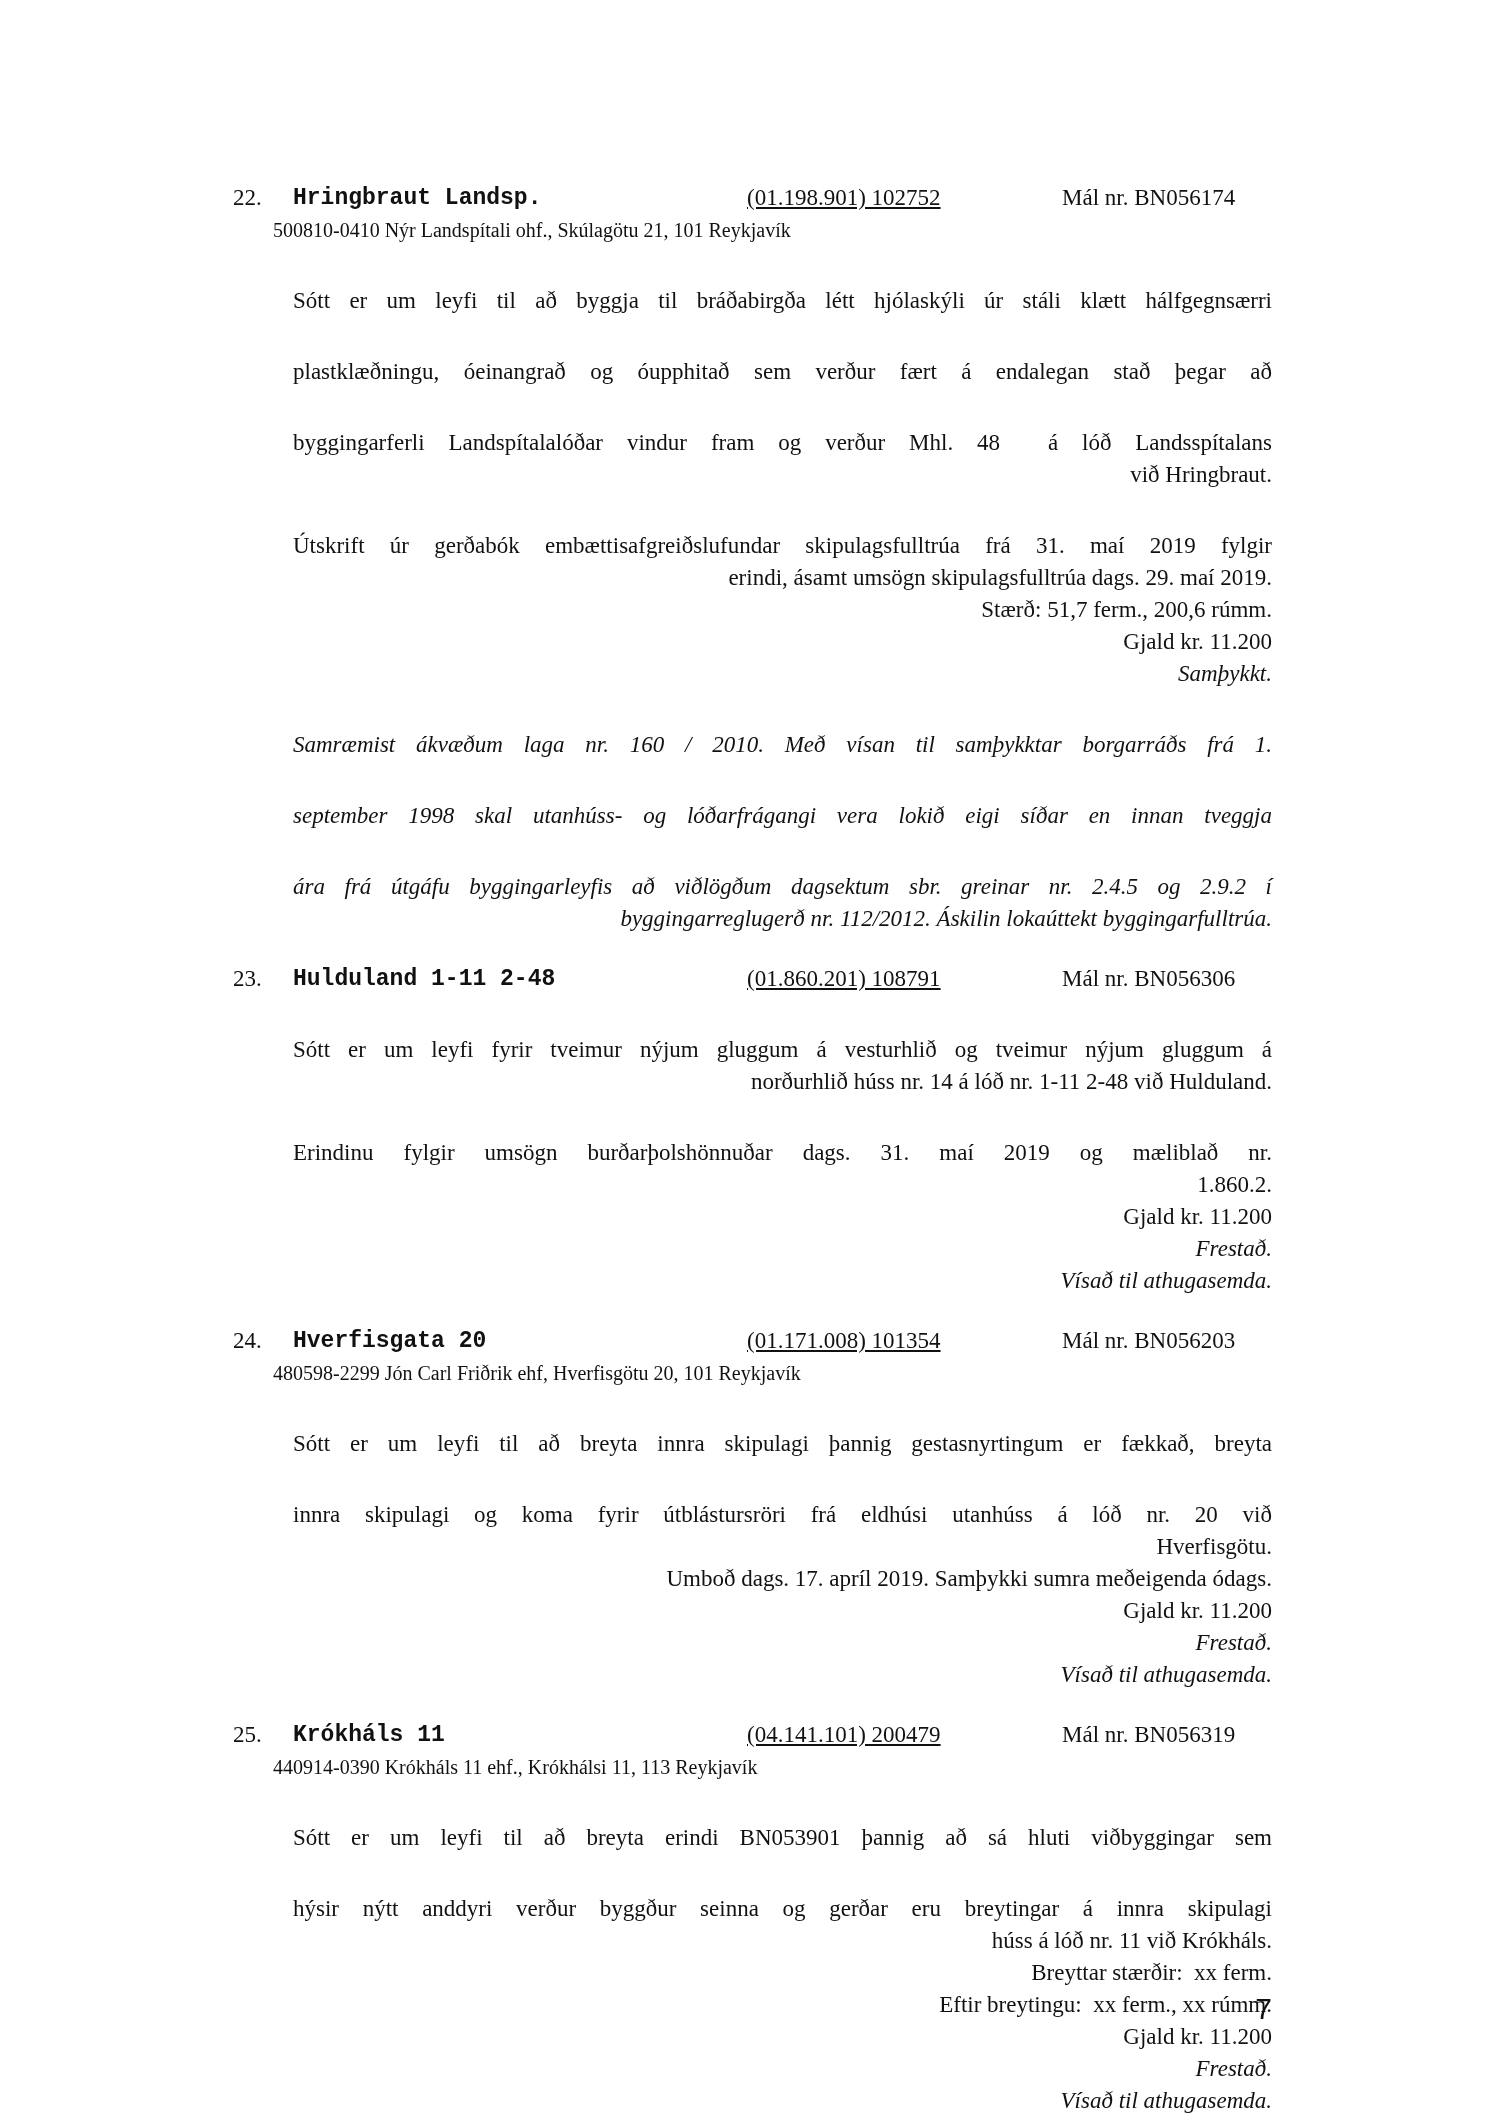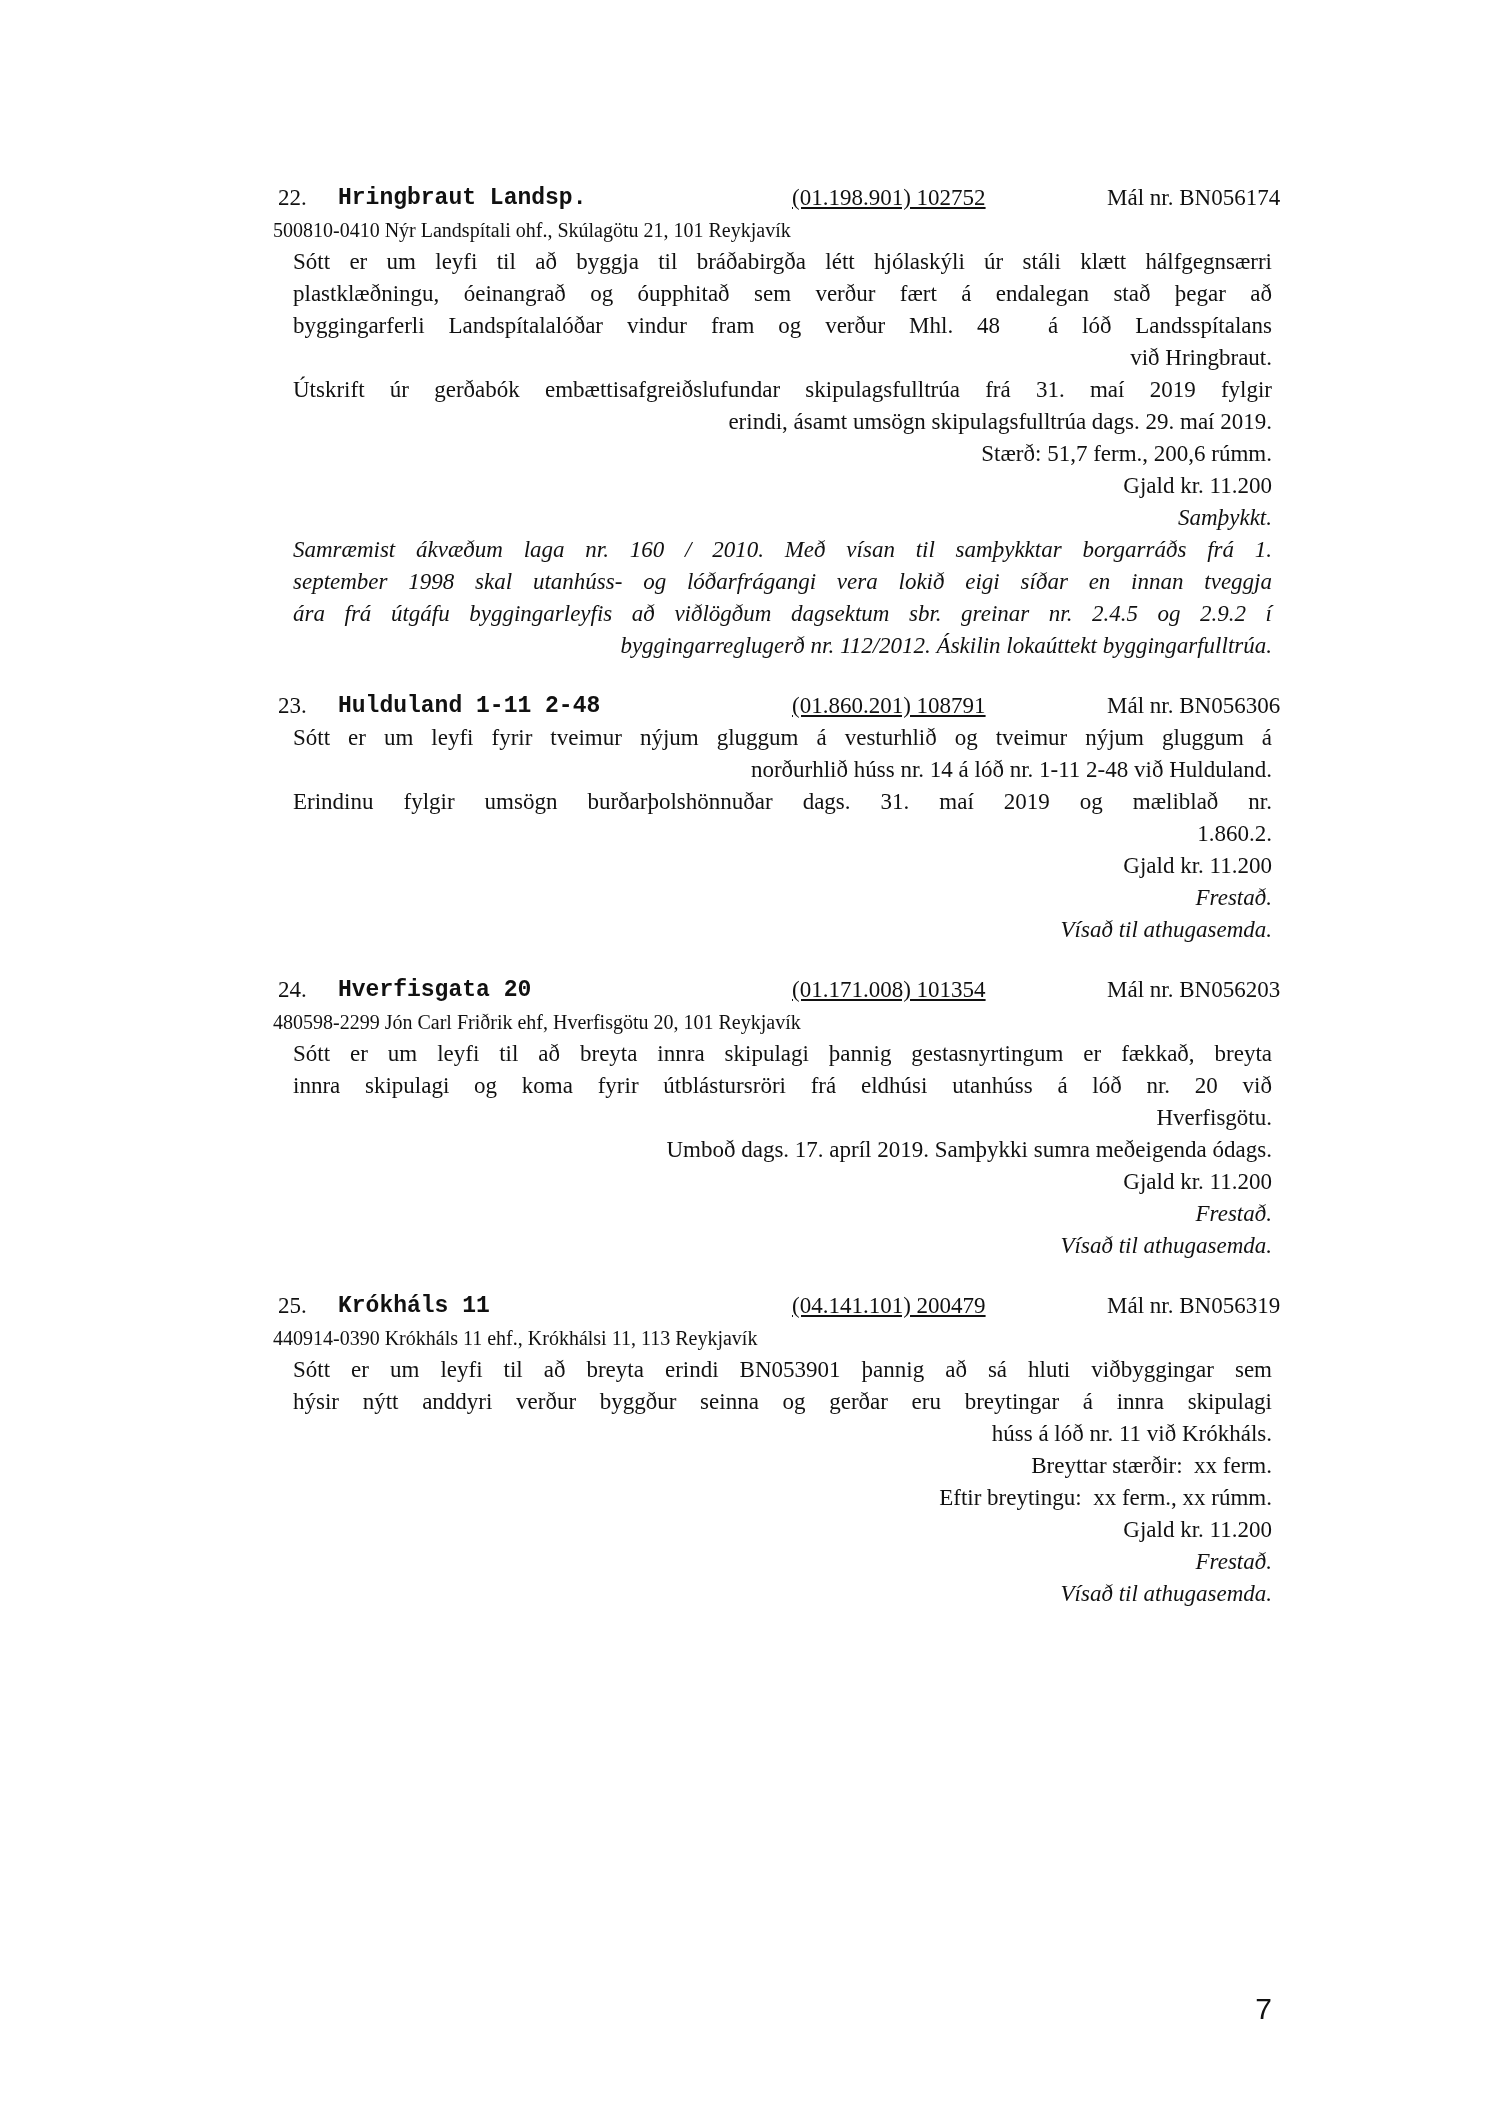--- a/index.html
+++ b/index.html
@@ -18,40 +18,39 @@
     top: 182px;
     width: 1039px;
   }
   .item + .item { margin-top: 28px; }
   .head {
     position: relative;
     height: 32px;
     line-height: 32px;
     font-size: 23px;
     white-space: nowrap;
-    margin-left: 45px;
   }
   .num   { position: absolute; left: 0; }
   .title { position: absolute; left: 60px; font-weight: bold; font-family: Liberation Mono, monospace; }
   .parcel{ position: absolute; left: 514px; text-decoration: underline; }
   .case  { position: absolute; left: 829px; }
   .addr {
     margin-left: 40px;
     width: 979px;
     line-height: 32px;
     font-size: 20px;
     white-space: nowrap;
   }
   .body {
     margin-left: 60px;
     width: 979px;
     font-size: 23px;
   }
   .ln { line-height: 32px; text-align: right; }
-  .j  { text-align: justify; text-align-last: justify; }
+  .j  { text-align: justify; text-align-last: justify; margin-top: 39px; }
   .i  { font-style: italic; }
   .pagenum {
     position: absolute;
     top: 1992px;
     right: 228px;
     font-family: "Liberation Sans", sans-serif;
     font-size: 30px;
     line-height: 34px;
     color: #111111;
   }

